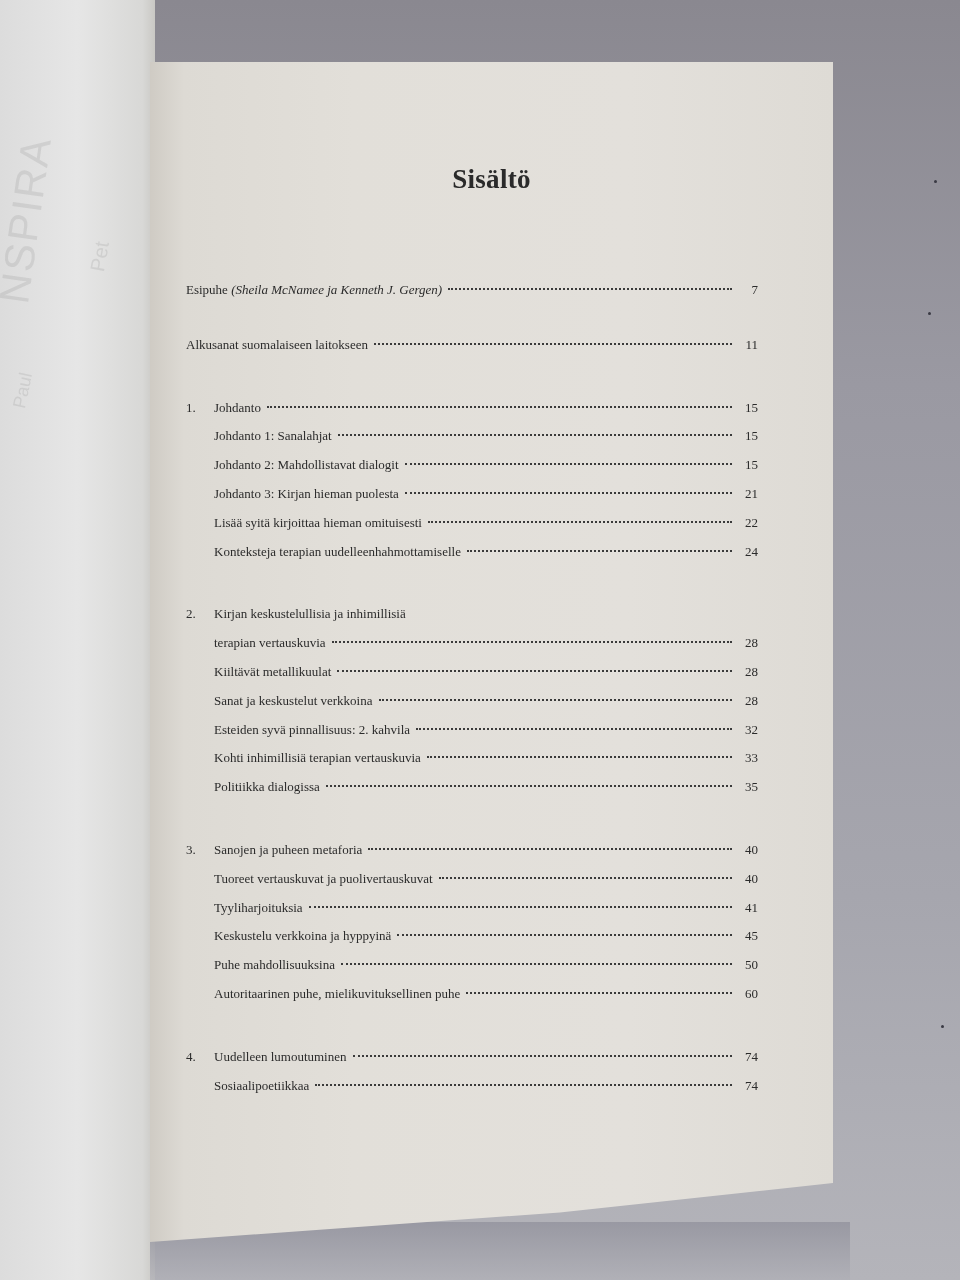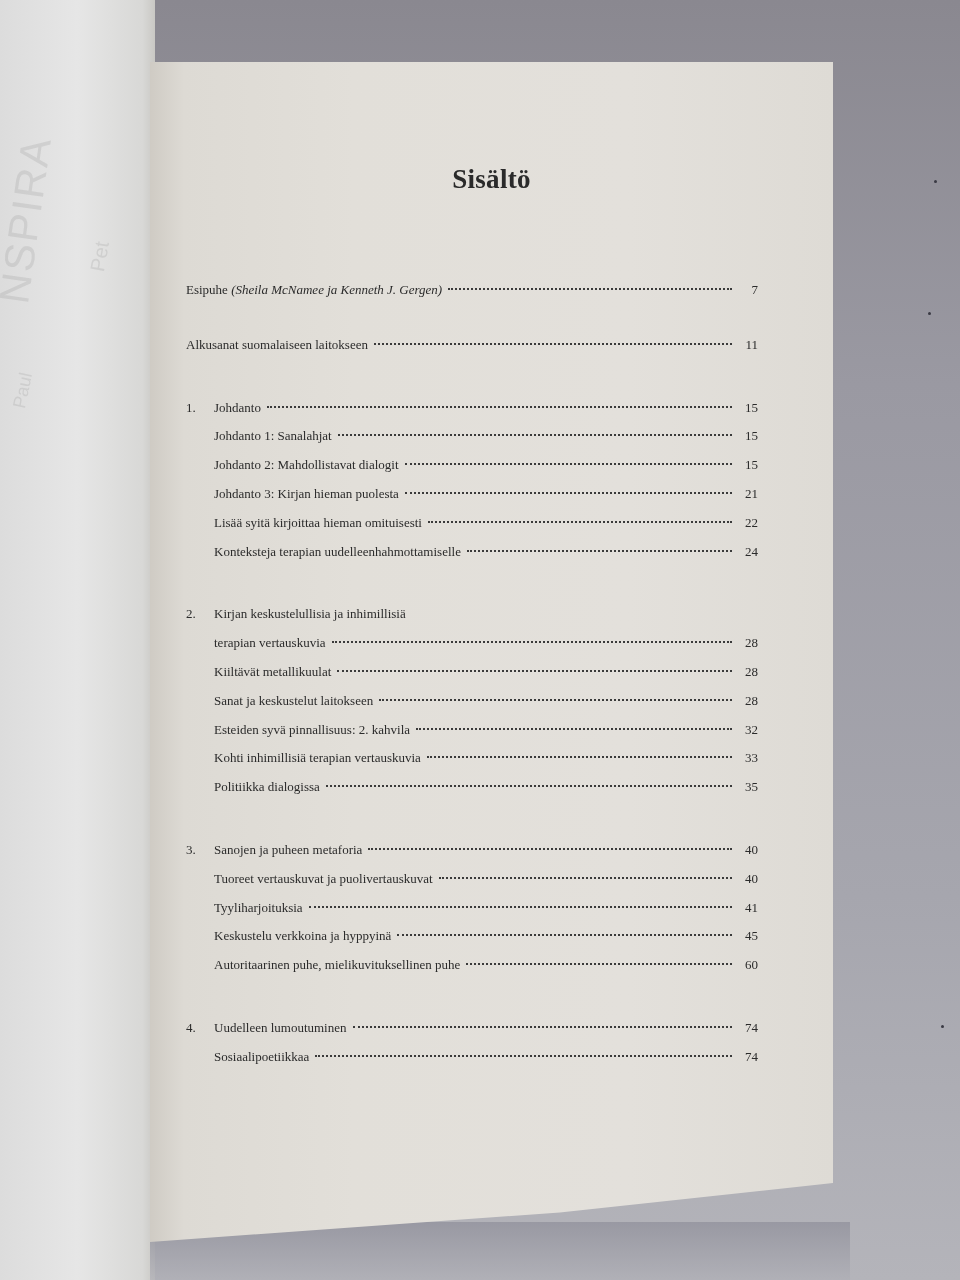--- a/index.html
+++ b/index.html
@@ -197,21 +197,21 @@
       <span class="page-no">28</span>
     </div>
     <div class="toc-row sub">
       <span class="num"></span>
       <span class="label">Kiiltävät metallikuulat</span>
       <span class="dots"></span>
       <span class="page-no">28</span>
     </div>
     <div class="toc-row sub">
       <span class="num"></span>
-      <span class="label">Sanat ja keskustelut laitokseen</span>
+      <span class="label">Sanat ja keskustelut verkkoina</span>
       <span class="dots"></span>
       <span class="page-no">28</span>
     </div>
     <div class="toc-row sub">
       <span class="num"></span>
       <span class="label">Esteiden syvä pinnallisuus: 2. kahvila</span>
       <span class="dots"></span>
       <span class="page-no">32</span>
     </div>
     <div class="toc-row sub">
@@ -244,20 +244,26 @@
       <span class="num"></span>
       <span class="label">Tyyliharjoituksia</span>
       <span class="dots"></span>
       <span class="page-no">41</span>
     </div>
     <div class="toc-row sub">
       <span class="num"></span>
       <span class="label">Keskustelu verkkoina ja hyppyinä</span>
       <span class="dots"></span>
       <span class="page-no">45</span>
+    </div>
+    <div class="toc-row sub">
+      <span class="num"></span>
+      <span class="label">Puhe mahdollisuuksina</span>
+      <span class="dots"></span>
+      <span class="page-no">50</span>
     </div>
     <div class="toc-row sub">
       <span class="num"></span>
       <span class="label">Autoritaarinen puhe, mielikuvituksellinen puhe</span>
       <span class="dots"></span>
       <span class="page-no">60</span>
     </div>
     <div class="gap-md"></div>
 
     <div class="toc-row">

